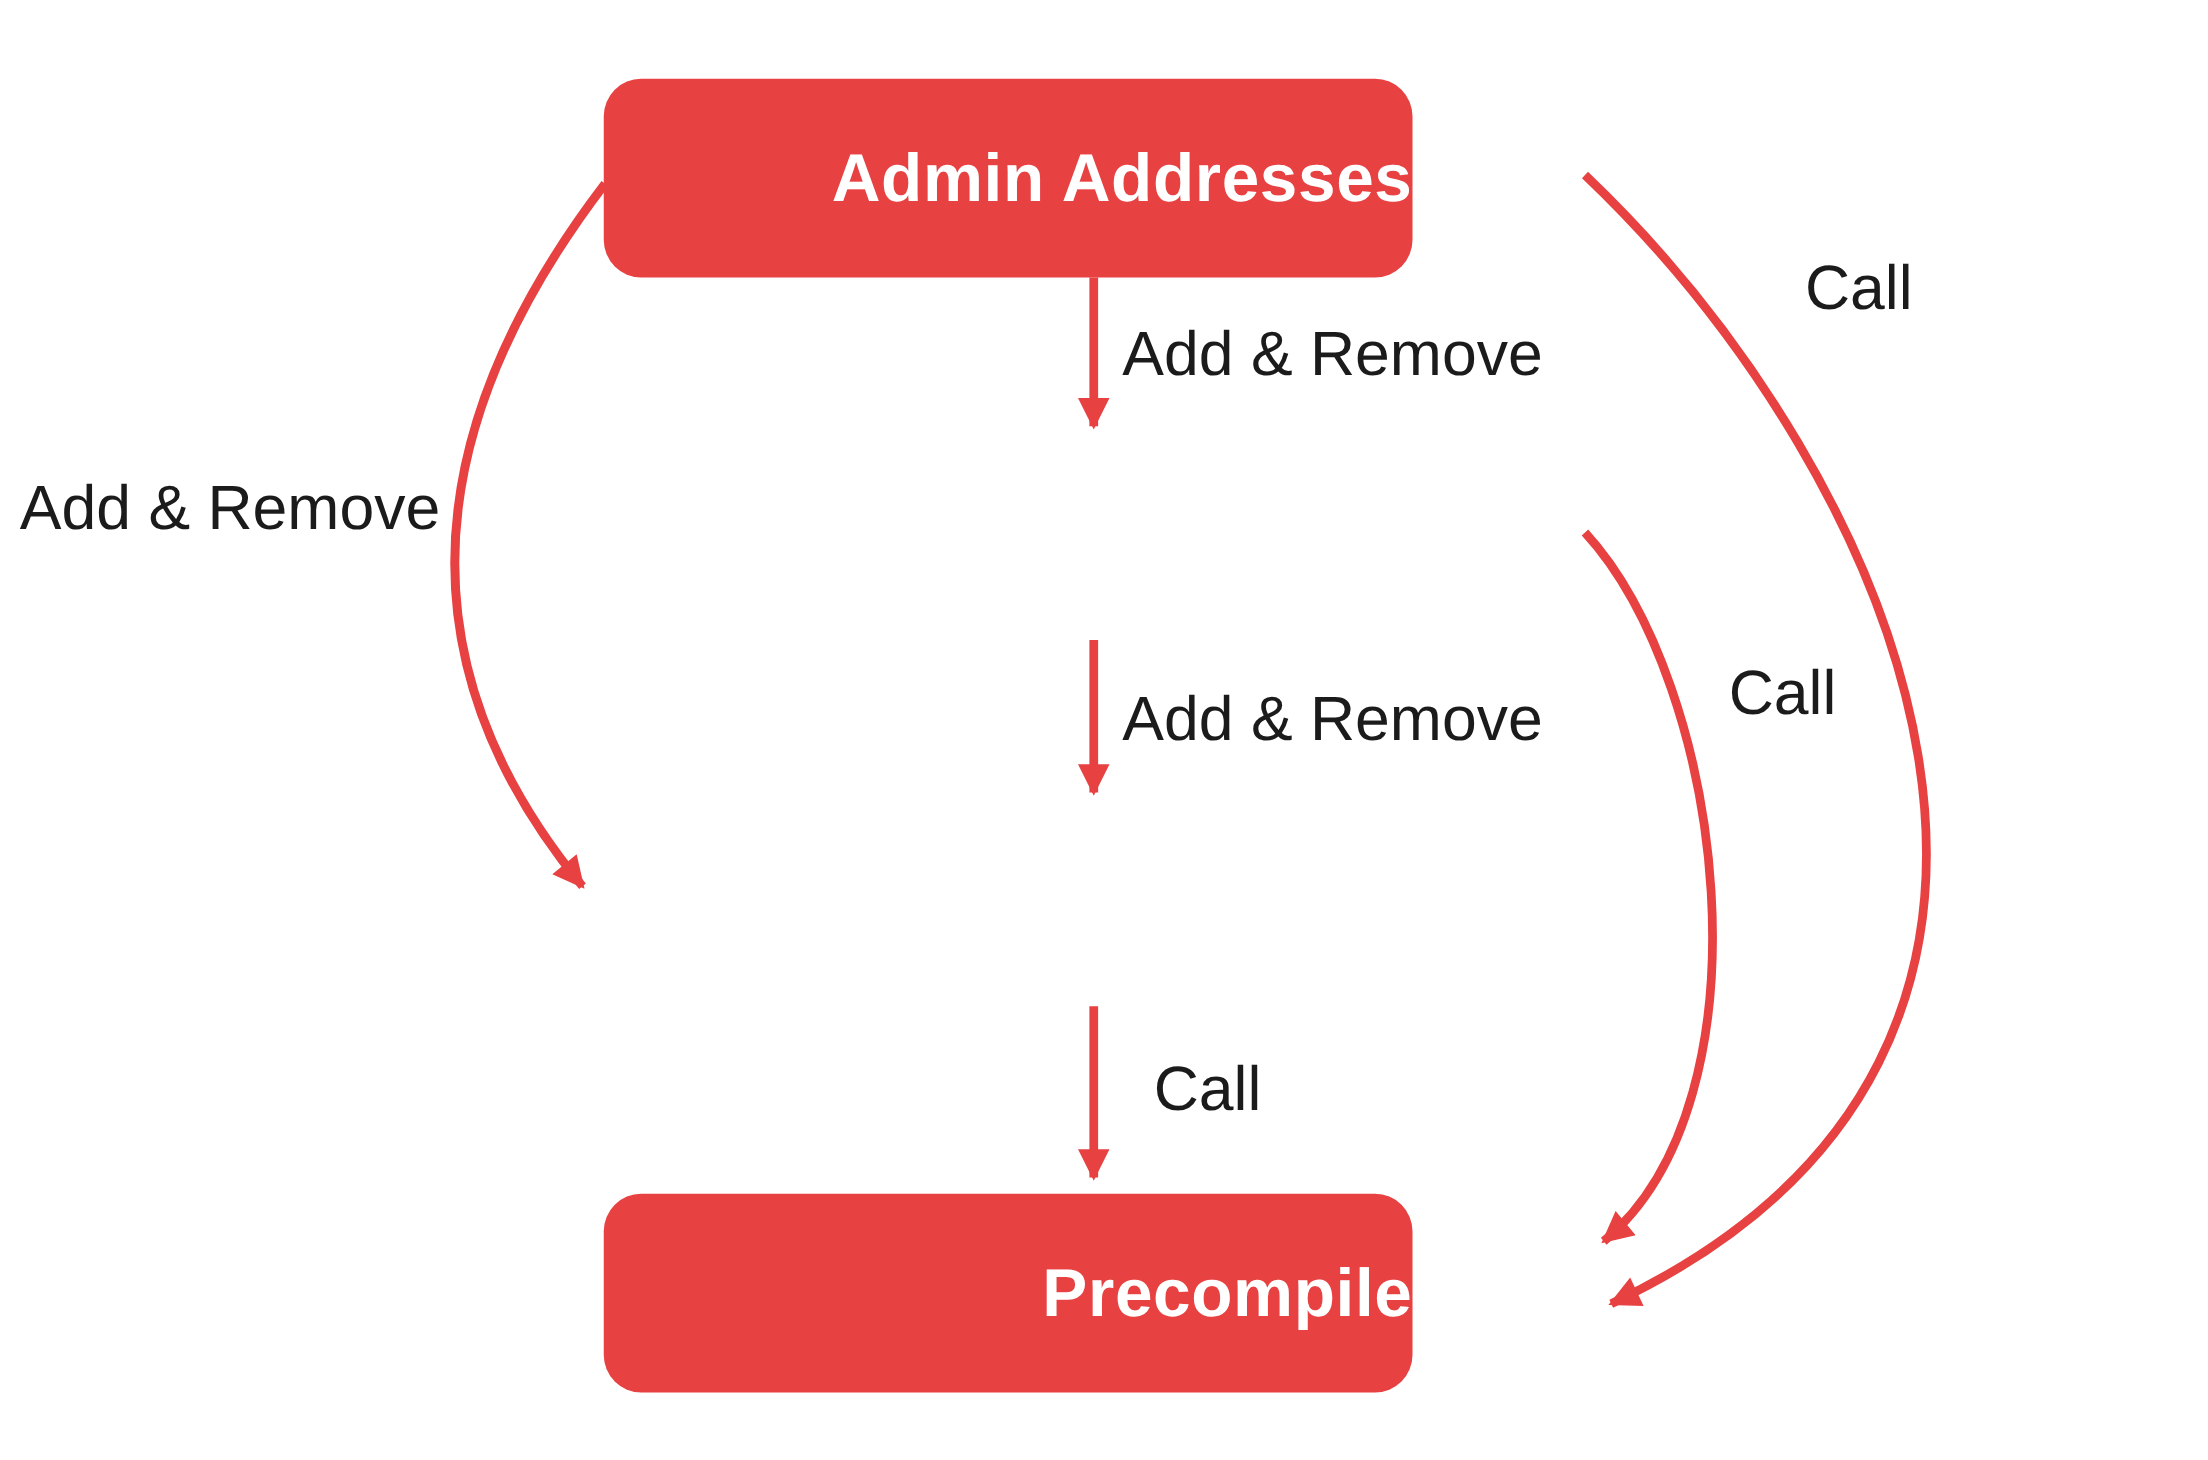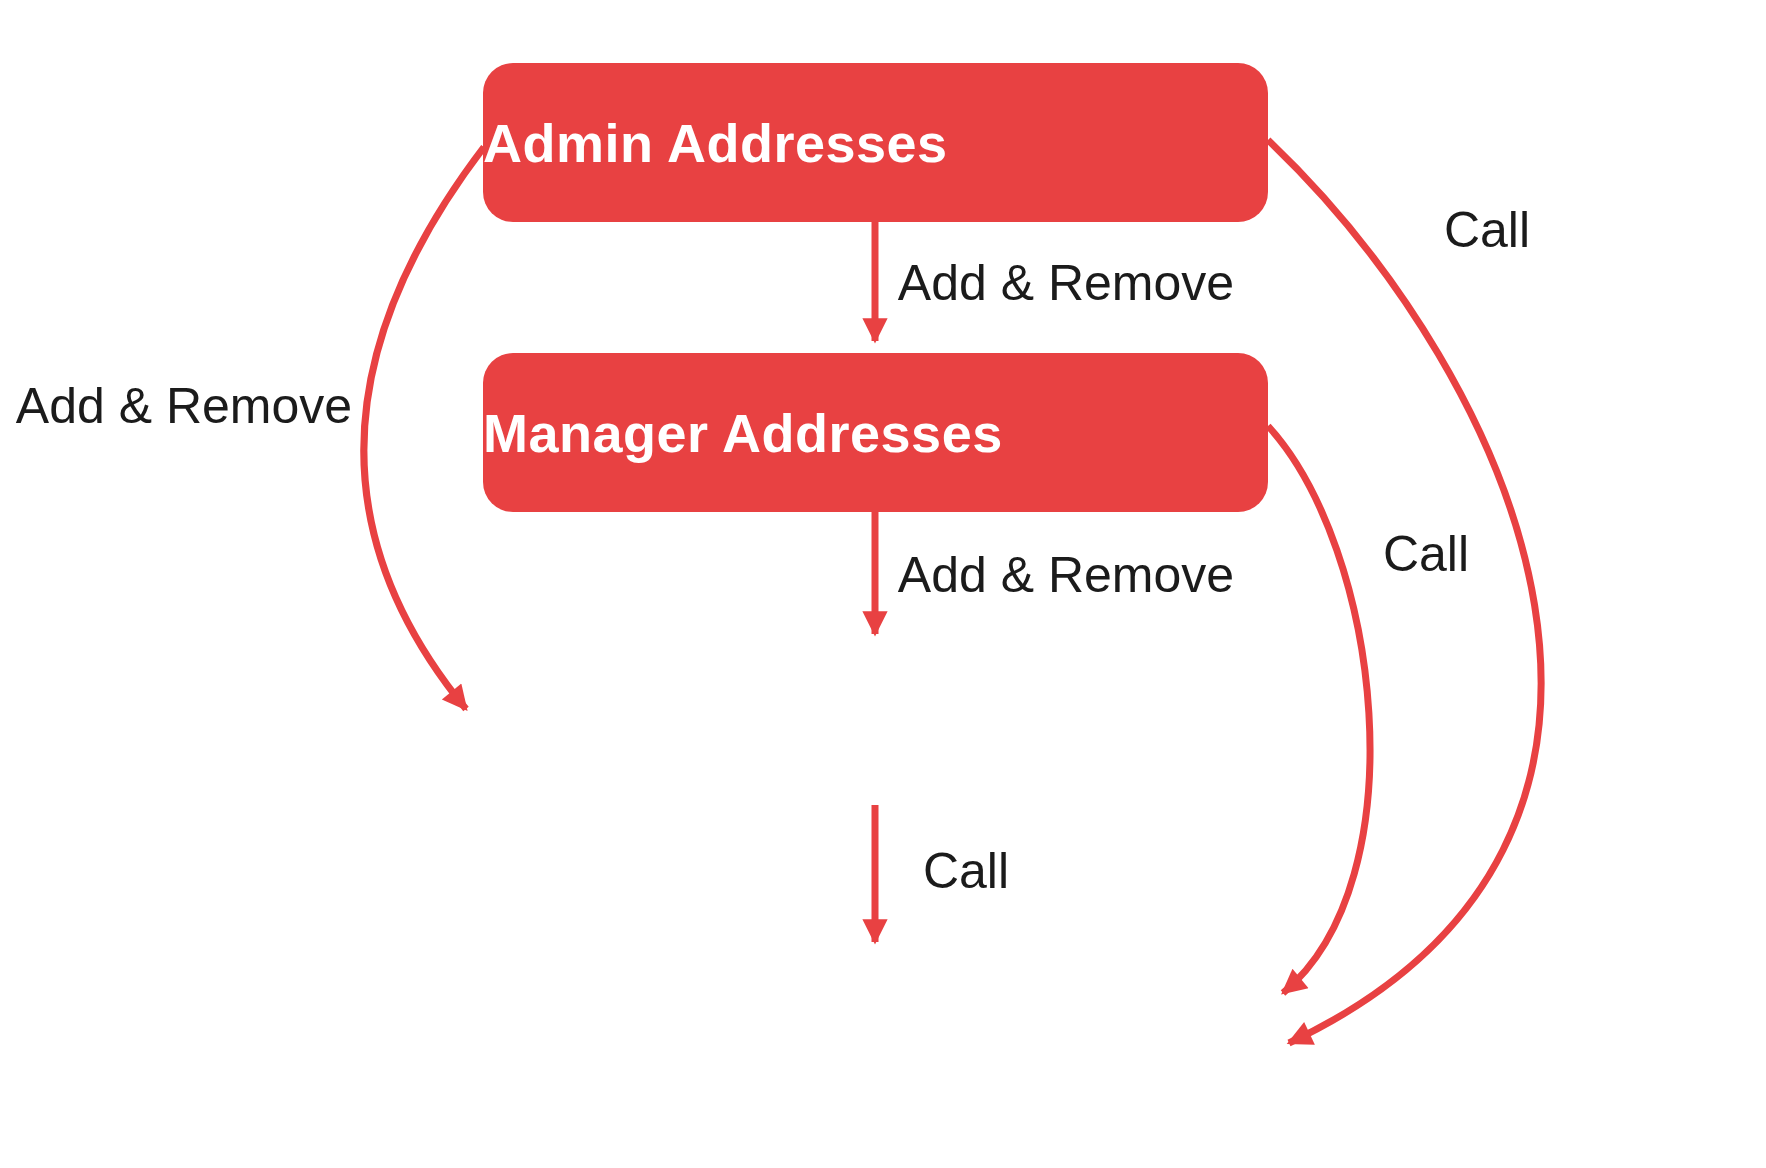--- a/index.html
+++ b/index.html
@@ -31,27 +31,27 @@
     stroke: var(--accent, #e84142);
     stroke-width: 7;
   }
   .arrowhead {
     fill: var(--accent, #e84142);
     stroke: none;
   }
   .node {
     position: absolute;
     left: 483px;
-    width: 785px;
+    width: 647px;
     height: 159px;
     background: var(--accent, #e84142);
     border-radius: 30px;
     display: flex;
     align-items: center;
-    justify-content: flex-start;
+    justify-content: flex-end;
   }
   .node-label {
     color: var(--node-text, #ffffff);
     font-size: 54px;
     font-weight: bold;
     letter-spacing: 0.5px;
     white-space: nowrap;
   }
   .node-admin      { top: 63px; }
   .node-manager    { top: 353px; }
@@ -93,25 +93,25 @@
 
     <path class="edge" marker-end="url(#arrow)" d="M 1268 426 C 1380 548, 1420 880, 1283 993"></path>
 
     <path class="edge" marker-end="url(#arrow)" d="M 1268 140 C 1520 380, 1720 840, 1289 1043"></path>
   </svg>
 
   <div class="node node-admin">
     <span class="node-label">Admin Addresses</span>
   </div>
 
-  <div class="node node-manager">
-    <span class="node-label">Manager Addresses</span>
-  </div>
 
 
+  <div class="node node-precompile">
+    <span class="node-label">Precompile</span>
+  </div>
 
   <div class="edge-label label-add-remove-1">Add &amp; Remove</div>
 
   <div class="edge-label label-add-remove-2">Add &amp; Remove</div>
 
   <div class="edge-label label-add-remove-left">Add &amp; Remove</div>
 
   <div class="edge-label label-call-bottom">Call</div>
 
   <div class="edge-label label-call-inner">Call</div>

